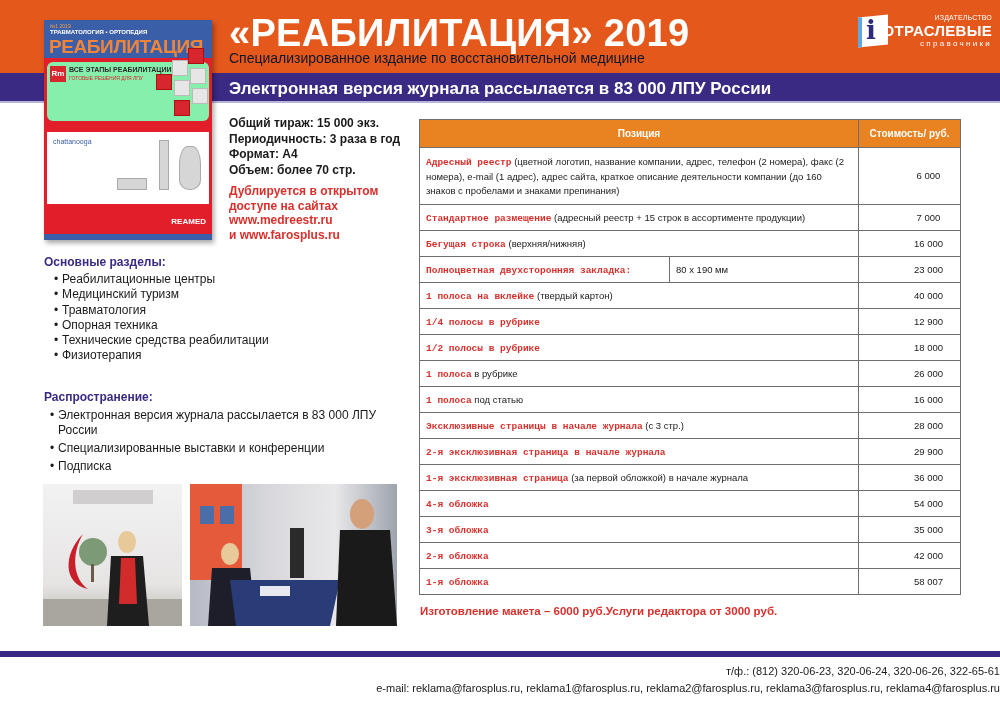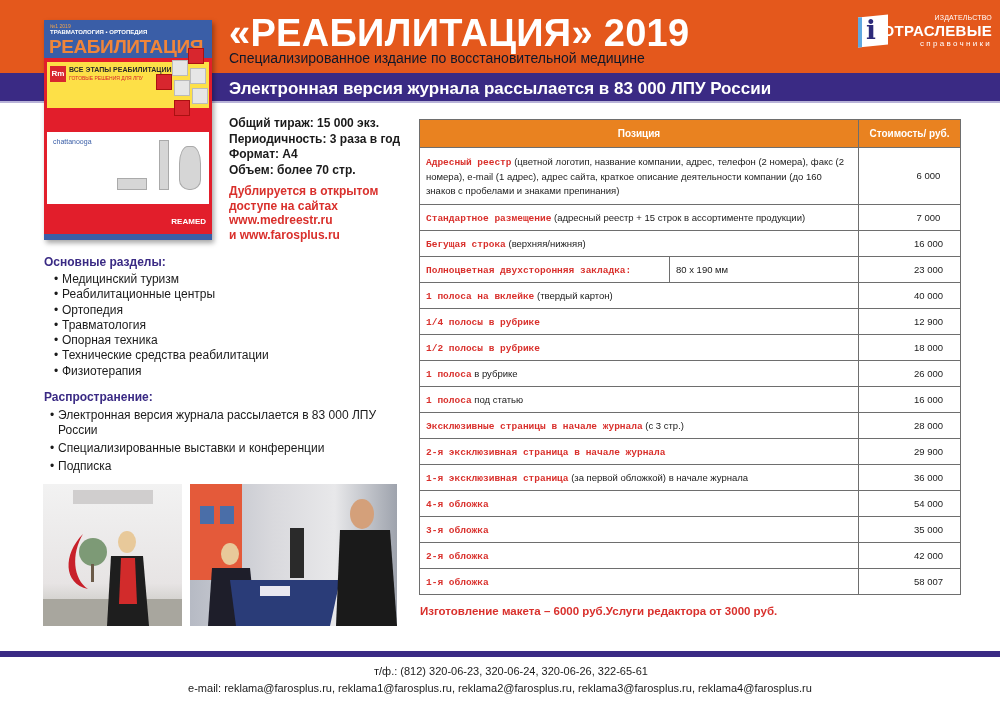--- a/index.html
+++ b/index.html
@@ -19,21 +19,21 @@
   .logo .l1 { position: absolute; right: 0; top: 0; font-size: 7px; color: #ffffff; letter-spacing: 0.2px; }
   .logo .l2 { position: absolute; right: 0; top: 8px; font-size: 15px; font-weight: bold; color: #ffffff; letter-spacing: 0.3px; }
   .logo .l3 { position: absolute; right: 0; top: 25px; font-size: 8px; color: #ffffff; letter-spacing: 2.3px; }
 
   
   .cover { position: absolute; left: 44px; top: 20px; width: 168px; height: 220px; background: #e21e2b; box-shadow: 2px 3px 5px rgba(0,0,0,0.35); overflow: hidden; }
   .cover .top { position: absolute; left: 0; top: 0; width: 100%; height: 38px; background: #3a5ea7; }
   .cover .issue { position: absolute; left: 6px; top: 3px; font-size: 5px; color: #f4a54a; }
   .cover .rubric { position: absolute; left: 6px; top: 9px; font-size: 6px; font-weight: bold; color: #ffffff; }
   .cover .mag-name { position: absolute; left: 5px; top: 16px; font-size: 19px; font-weight: bold; color: #f0853a; letter-spacing: -0.4px; }
-  .cover .ad1 { position: absolute; left: 3px; top: 42px; width: 162px; height: 46px; background: #fde047; }
+  .cover .ad1 { position: absolute; left: 3px; top: 42px; width: 162px; height: 59px; background: #86efac; border-radius: 6px; }
   .cover .rm { position: absolute; left: 3px; top: 4px; width: 16px; height: 16px; background: #d8262e; color: #fff; font-size: 8px; font-weight: bold; text-align: center; line-height: 16px; }
   .cover .ad1-t1 { position: absolute; left: 22px; top: 4px; font-size: 7px; font-weight: bold; color: #2a2a2a; }
   .cover .ad1-t2 { position: absolute; left: 22px; top: 13px; font-size: 5px; color: #d8262e; }
   .cover .cubes { position: absolute; right: 4px; top: 28px; width: 54px; height: 80px; }
   .cover .cube { position: absolute; width: 16px; height: 16px; background: #e6e6e6; border: 1px solid #bbb; }
   .cover .cube.r { background: #d8262e; border-color: #a11; }
   .cover .ad2 { position: absolute; left: 3px; top: 112px; width: 162px; height: 72px; background: #ffffff; }
   .cover .chat { position: absolute; left: 6px; top: 6px; font-size: 7px; color: #3a5ea7; }
   .cover .dev { position: absolute; background: #d6d6d6; border: 1px solid #aaa; }
   .cover .reamed { position: absolute; right: 6px; bottom: 14px; font-size: 8px; font-weight: bold; color: #ffffff; }
@@ -60,21 +60,21 @@
   .price-table th { background: #e98220; color: #ffffff; font-weight: bold; font-size: 10px; border: 1px solid #6e6e6e; height: 28px; }
   .price-table td { border: 1px solid #6e6e6e; padding: 0 6px; vertical-align: middle; height: 26px; color: #1a1a1a; }
   .price-table td.price { text-align: center; width: 102px; padding-left: 44px; }
   .price-table .hl { color: #d9302c; font-weight: bold; font-family: Liberation Mono, monospace; }
   .price-table tr.tall td { height: 57px; line-height: 14px; }
 
   .notes { position: absolute; left: 420px; top: 605px; font-size: 11.5px; font-weight: bold; color: #d9302c; }
   .notes span + span { }
 
   .footer-band { position: absolute; left: 0; top: 651px; width: 1000px; height: 6px; background: #3a2a84; }
-  .contacts { position: absolute; left: 0; top: 663px; width: 1000px; font-size: 11px; color: #1a1a1a; text-align: center; line-height: 17px; }
+  .contacts { position: absolute; left: 0; top: 663px; width: 1000px; font-size: 11px; color: #1a1a1a; text-align: right; line-height: 17px; }
   .contacts .phone { padding-left: 22px; }
 </style>
 </head>
 <body>
 
 <div class="header-orange"></div>
 <div class="header-purple"></div>
 
 <div class="title">«РЕАБИЛИТАЦИЯ» 2019</div>
 <div class="subtitle">Специализированное издание по восстановительной медицине</div>
@@ -127,23 +127,22 @@
 
 <div class="dup">
   <div>Дублируется в открытом</div>
   <div>доступе на сайтах</div>
   <div>www.medreestr.ru</div>
   <div>и www.farosplus.ru</div>
 </div>
 
 <div class="section-title" style="top:255px;">Основные разделы:</div>
 <ul class="list sections-list">
+  <li>Реабилитационные центры</li>
   <li>Медицинский туризм</li>
-  <li>Реабилитационные центры</li>
-  <li>Ортопедия</li>
   <li>Травматология</li>
   <li>Опорная техника</li>
   <li>Технические средства реабилитации</li>
   <li>Физиотерапия</li>
 </ul>
 
 <div class="section-title" style="top:390px;">Распространение:</div>
 <ul class="list dist-list">
   <li>Электронная версия журнала рассылается в 83 000 ЛПУ России</li>
   <li>Специализированные выставки и конференции</li>

